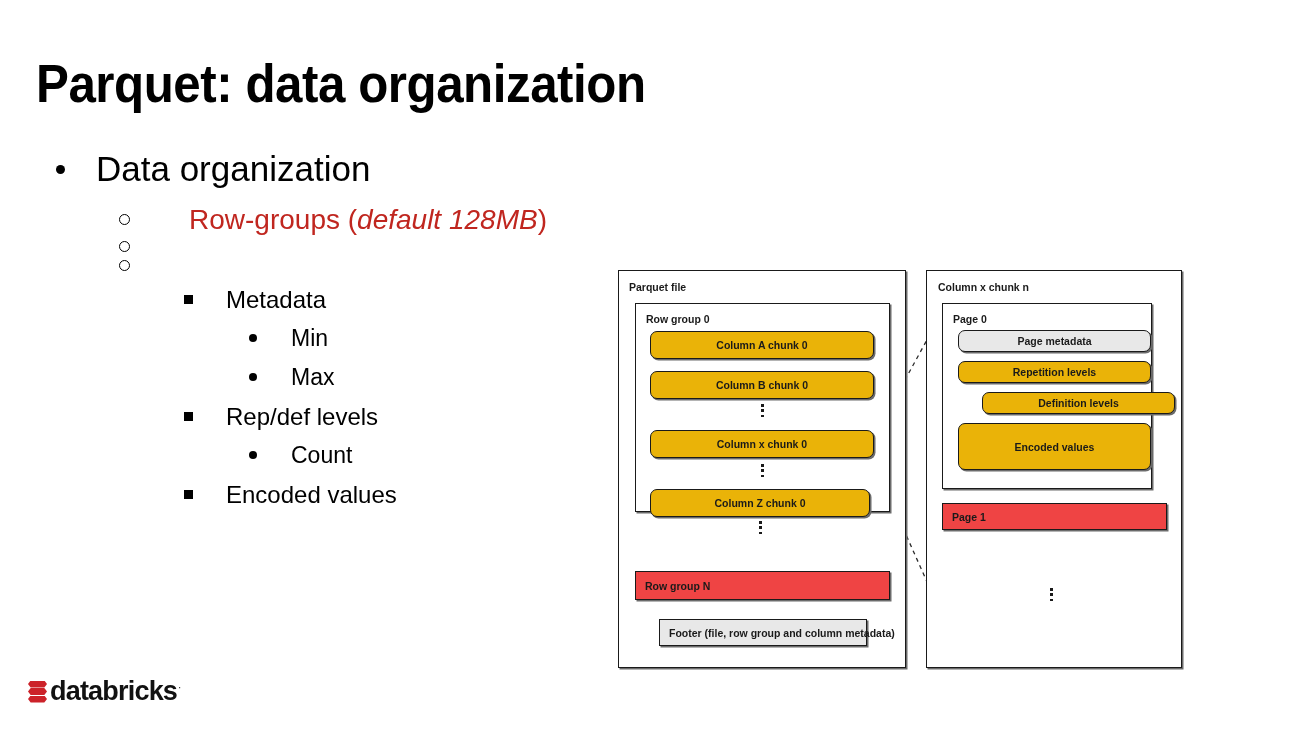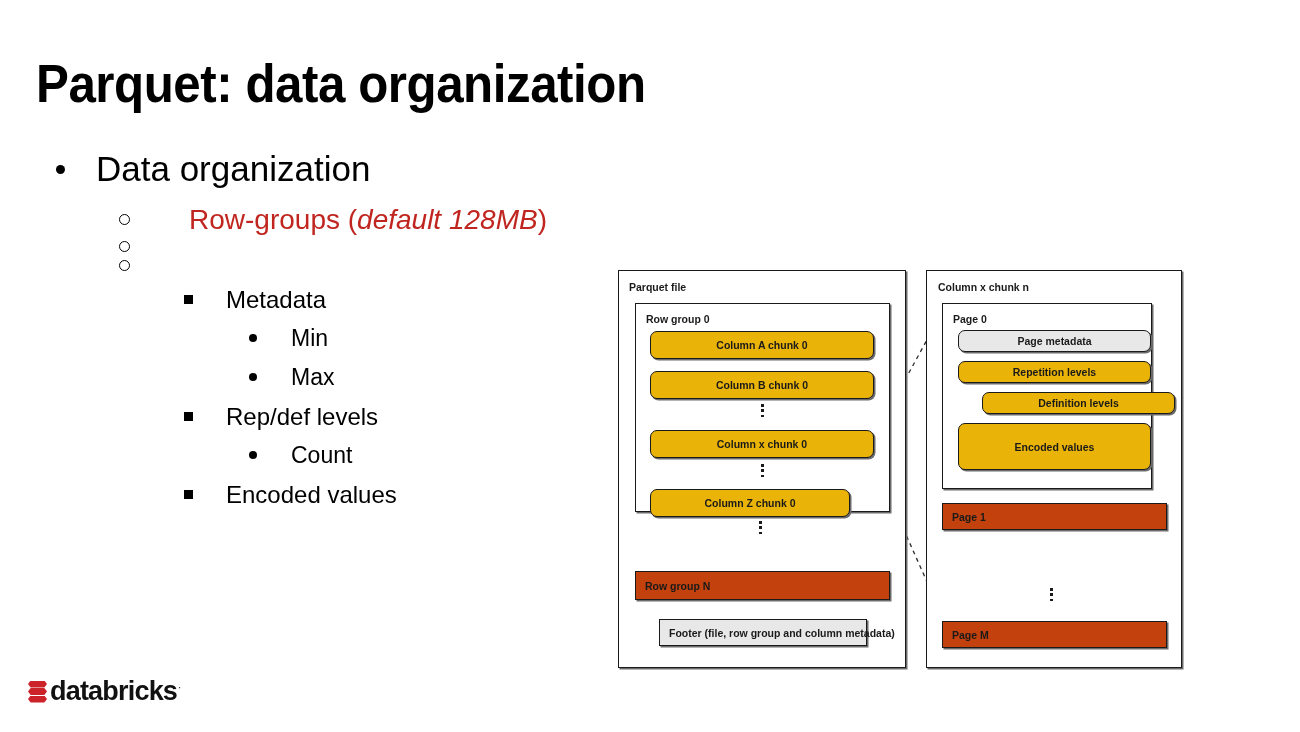--- a/index.html
+++ b/index.html
@@ -150,21 +150,21 @@
     align-items: center;
     justify-content: center;
     font-size: 10.5px;
     font-weight: bold;
     color: #1a1a1a;
     white-space: nowrap;
   }
   .flat-box {
     position: absolute;
     border: 1.6px solid #1a1a1a;
-    background: #c2410c;
+    background: #ef4444;
     box-shadow: 1.5px 1.5px 0 0 #6b6b6b;
     box-sizing: border-box;
     display: flex;
     align-items: center;
     justify-content: flex-start;
     padding-left: 9px;
     font-size: 10.5px;
     font-weight: bold;
     color: #1a1a1a;
     white-space: nowrap;
@@ -305,21 +305,21 @@
         </div>
 
       <div class="chunk-box" style="left:14px; top:126px; width:224px; height:28px;">Column x chunk 0</div>
 
       <div class="vdots" style="left:125px; top:160px;">
           <i></i>
           <i></i>
           <i></i>
         </div>
 
-      <div class="chunk-box" style="left:14px; top:185px; width:200px; height:28px;">Column Z chunk 0</div>
+      <div class="chunk-box" style="left:14px; top:185px; width:220px; height:28px;">Column Z chunk 0</div>
     </div>
 
     <div class="vdots" style="left:140px; top:250px;">
         <i></i>
         <i></i>
         <i></i>
       </div>
 
     <div class="flat-box" style="left:16px; top:300px; width:255px; height:29px;">Row group N</div>
 
@@ -339,21 +339,20 @@
     </div>
 
     <div class="flat-box" style="left:15px; top:232px; width:225px; height:27px;">Page 1</div>
 
     <div class="vdots" style="left:123px; top:317px;">
         <i></i>
         <i></i>
         <i></i>
       </div>
 
-    <div class="flat-box" style="left:15px; top:350px; width:225px; height:27px;">Page M</div>
   </div>
 </div>
 
 <div id="logo">
   <div id="logo-mark">
     <span class="s1"></span>
       <span class="s2"></span>
       <span class="s3"></span>
   </div>
   <div id="logo-text">databricks</div>

